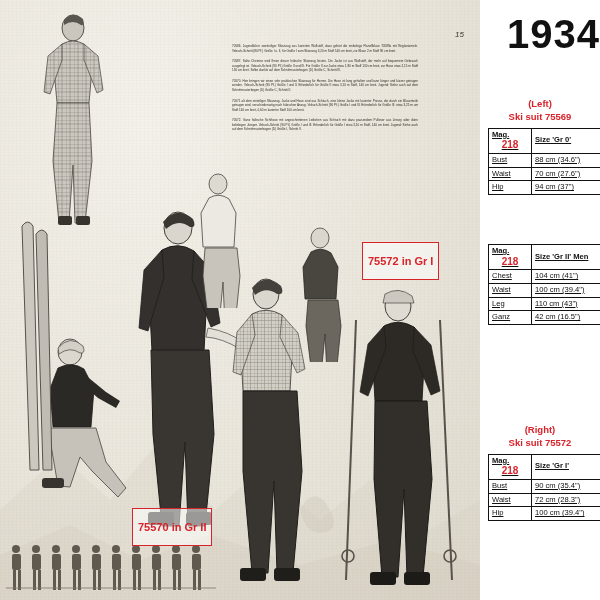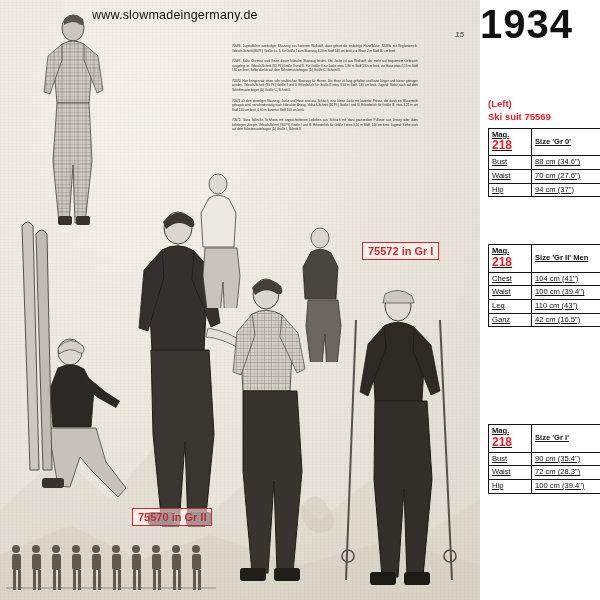--- a/index.html
+++ b/index.html
@@ -87,21 +87,21 @@
     left: 0; bottom: 0;
     width: 480px; height: 240px;
     opacity: .55;
   }
   .callout-box {
     position: absolute;
     border: 1.4px solid #d8232a;
     color: #d8232a;
     font-size: 11px;
     font-weight: bold;
-    padding: 2px 5px;
+    padding: 12px 5px;
     background: rgba(255,255,255,.55);
     white-space: nowrap;
   }
 
   
   .mini-strip {
     position: absolute;
     left: 6px;
     bottom: 4px;
     width: 210px;
@@ -114,34 +114,35 @@
     position: absolute;
     left: 480px;
     top: 0;
     width: 120px;
     height: 600px;
     background: #ffffff;
   }
   .year {
     position: absolute;
     left: 0;
-    top: 2px;
+    top: 12px;
     width: 120px;
-    text-align: left;
+    text-align: right;
     font-size: 40px;
     font-weight: bold;
     color: #111;
     letter-spacing: 1px;
   }
   .block {
     position: absolute;
     left: 8px;
     width: 104px;
   }
   .block-title {
+    text-align: center;
     color: #d8232a;
     font-size: 9.5px;
     font-weight: bold;
     line-height: 1.35;
     margin-bottom: 4px;
   }
   table.spec {
     border-collapse: collapse;
     width: 124px;
     font-size: 7.6px;
@@ -158,41 +159,41 @@
   }
   table.spec thead th {
     font-weight: bold;
     font-size: 7.6px;
   }
   .mag-cell { width: 36px; }
   .mag-num {
     color: #d8232a;
     font-weight: bold;
     display: block;
-    font-size: 12px;
+    font-size: 10px;
+    text-align: center;
   }
   .mag-word { font-weight: bold; }
 </style>
 </head>
 <body>
 
 <div class="page">
 
   <div class="plate">
     <div class="plate-paper"></div>
 
     <svg class="mountain" viewBox="0 0 480 240">
       <path d="M0,240 L0,150 L60,95 L110,140 L160,80 L215,150 L260,110 L320,160 L370,120 L430,170 L480,140 L480,240 Z" fill="#d3cdbf" opacity="0.5"></path>
       <path d="M0,240 L0,195 L70,165 L140,200 L210,175 L300,205 L390,180 L480,205 L480,240 Z" fill="#c9c2b2" opacity="0.45"></path>
       <path d="M300,150 q15,-28 30,0 q10,18 -4,22 q-20,5 -26,-22 Z" fill="#b8b1a0" opacity="0.4"></path>
     </svg>
 
     <div class="plate-grain"></div>
 
-    <div class="site-url">www.slowmadeingermany.de</div>
     <div class="plate-number">15</div>
 
     <svg class="fig" style="left:18px; top:8px; width:110px; height:220px;" viewBox="0 0 110 220">
       <defs>
         <pattern id="check" width="8" height="8" patternUnits="userSpaceOnUse">
           <rect width="8" height="8" fill="#cfc8b8"></rect>
           <path d="M0,0 H8 M0,4 H8 M0,0 V8 M4,0 V8" stroke="#8c8474" stroke-width="0.6"></path>
         </pattern>
         <pattern id="check2" width="7" height="7" patternUnits="userSpaceOnUse">
           <rect width="7" height="7" fill="#d5cfc0"></rect>
@@ -413,20 +414,24 @@
           </tr>
           <tr>
             <td>Ganz</td>
             <td>42 cm (16.5")</td>
           </tr>
         </tbody>
       </table>
     </div>
 
     <div class="block" style="top:424px;">
+      <div class="block-title">
+        <div>(Right)</div>
+        <div>Ski suit 75572</div>
+      </div>
       <table class="spec">
         <thead>
           <tr>
             <th class="mag-cell">
               <span class="mag-word">Mag.</span>
               <span class="mag-num">218</span>
             </th>
             <th>Size 'Gr I'</th>
           </tr>
         </thead>

